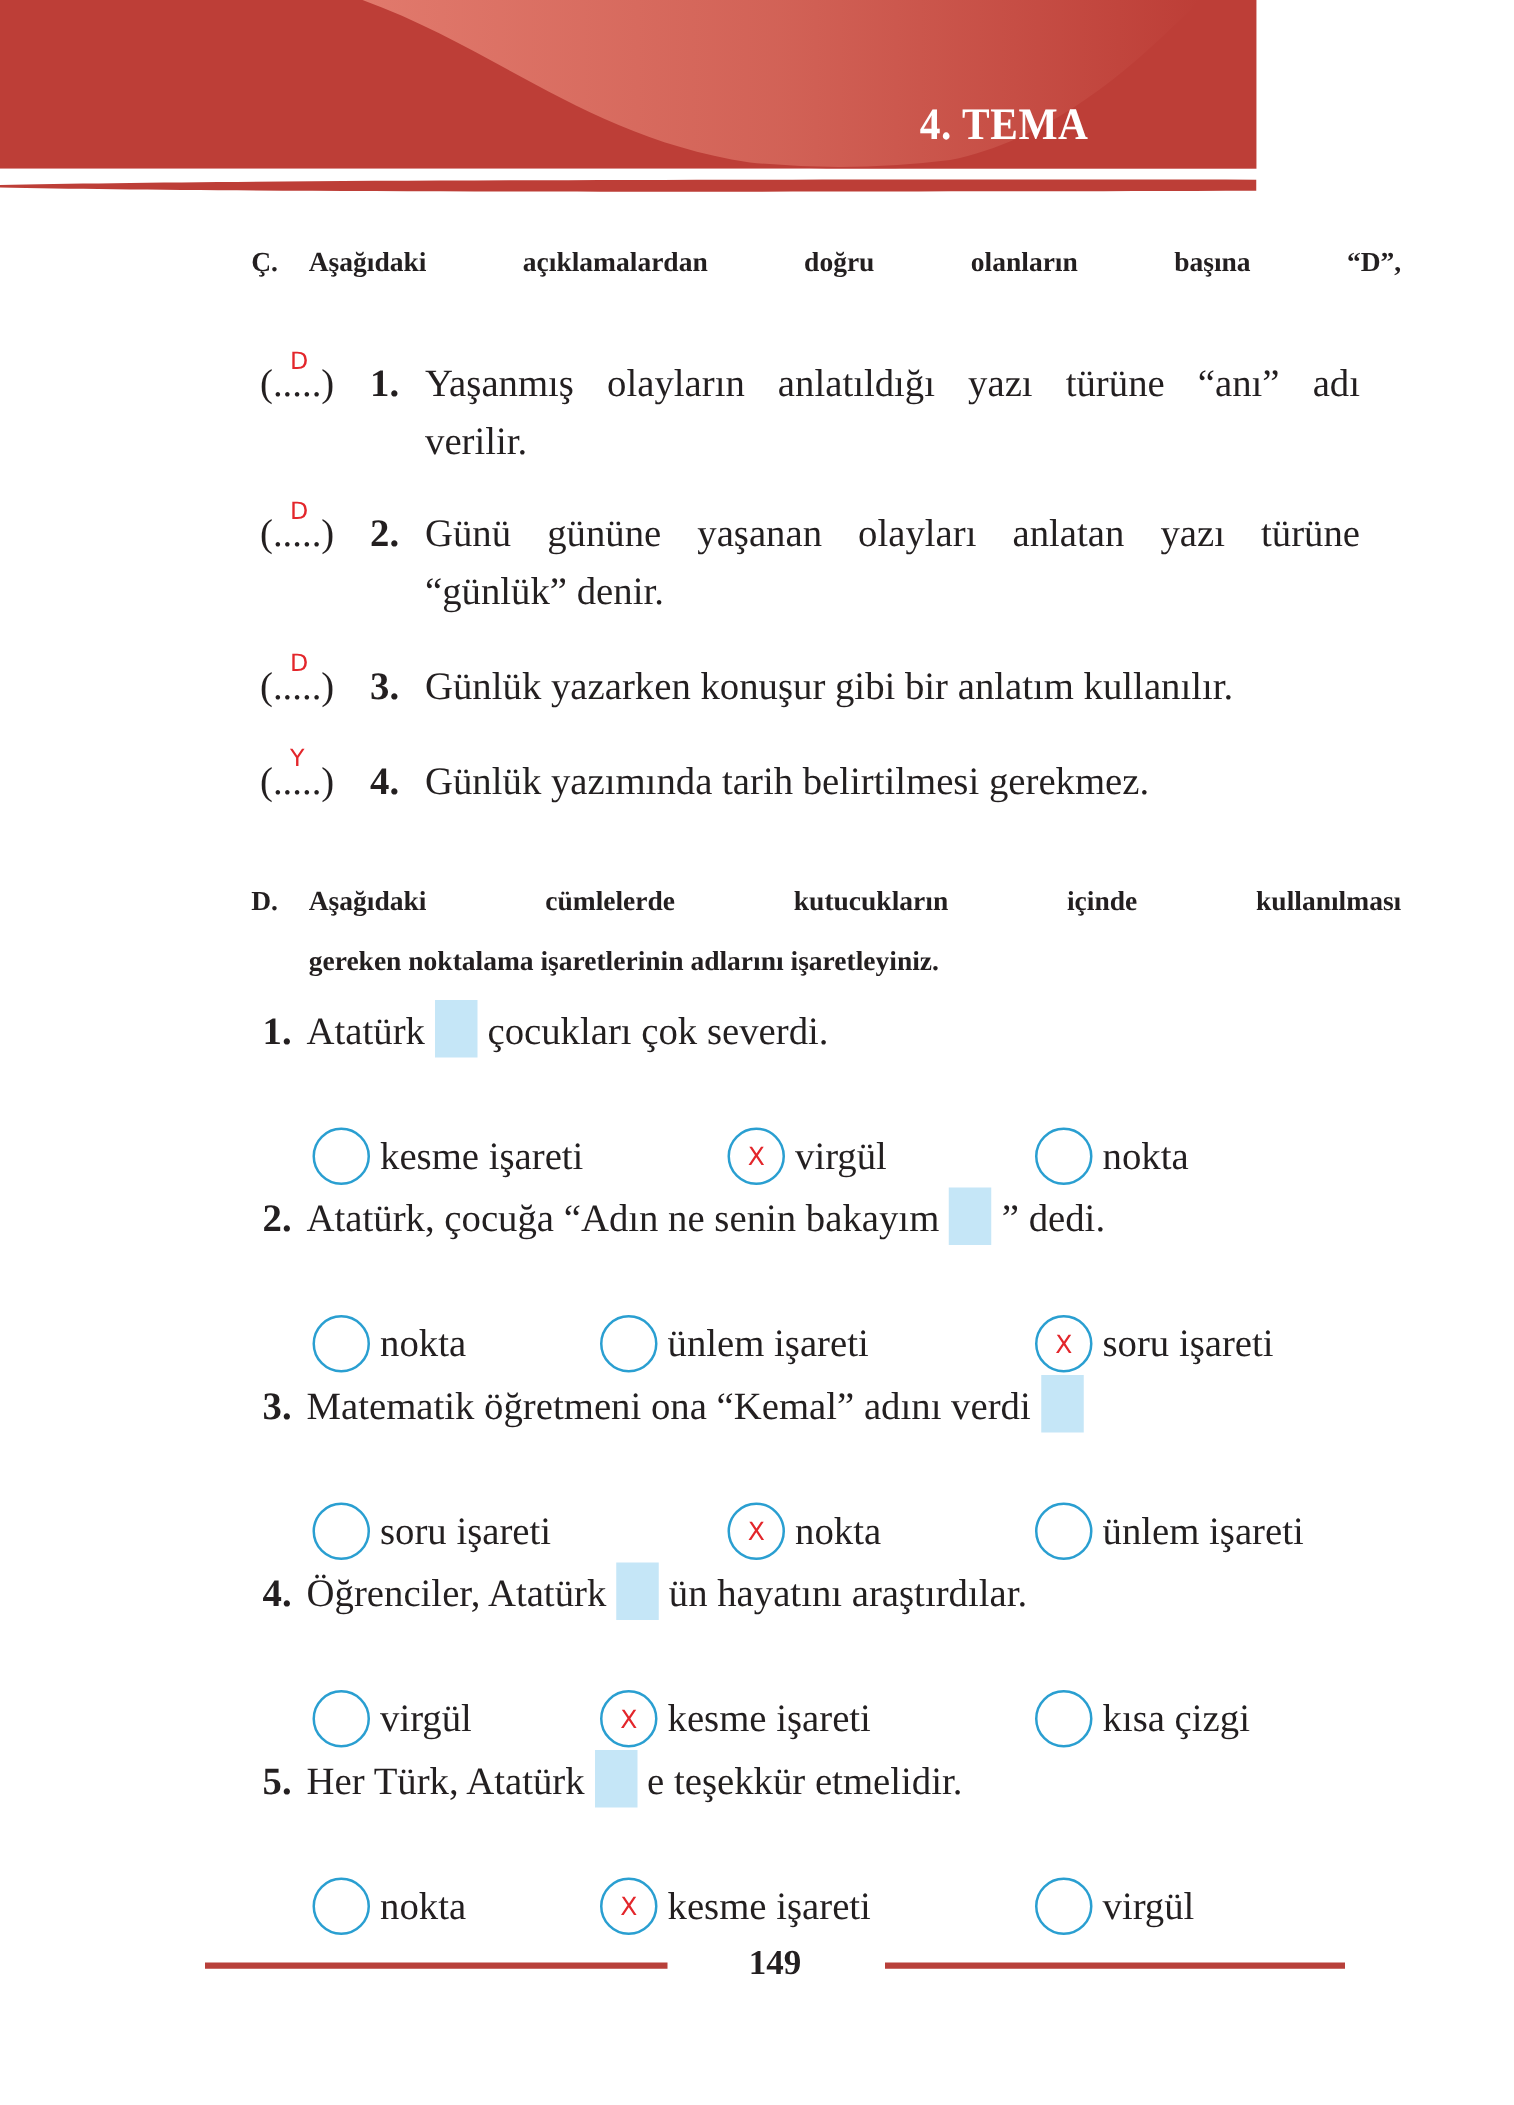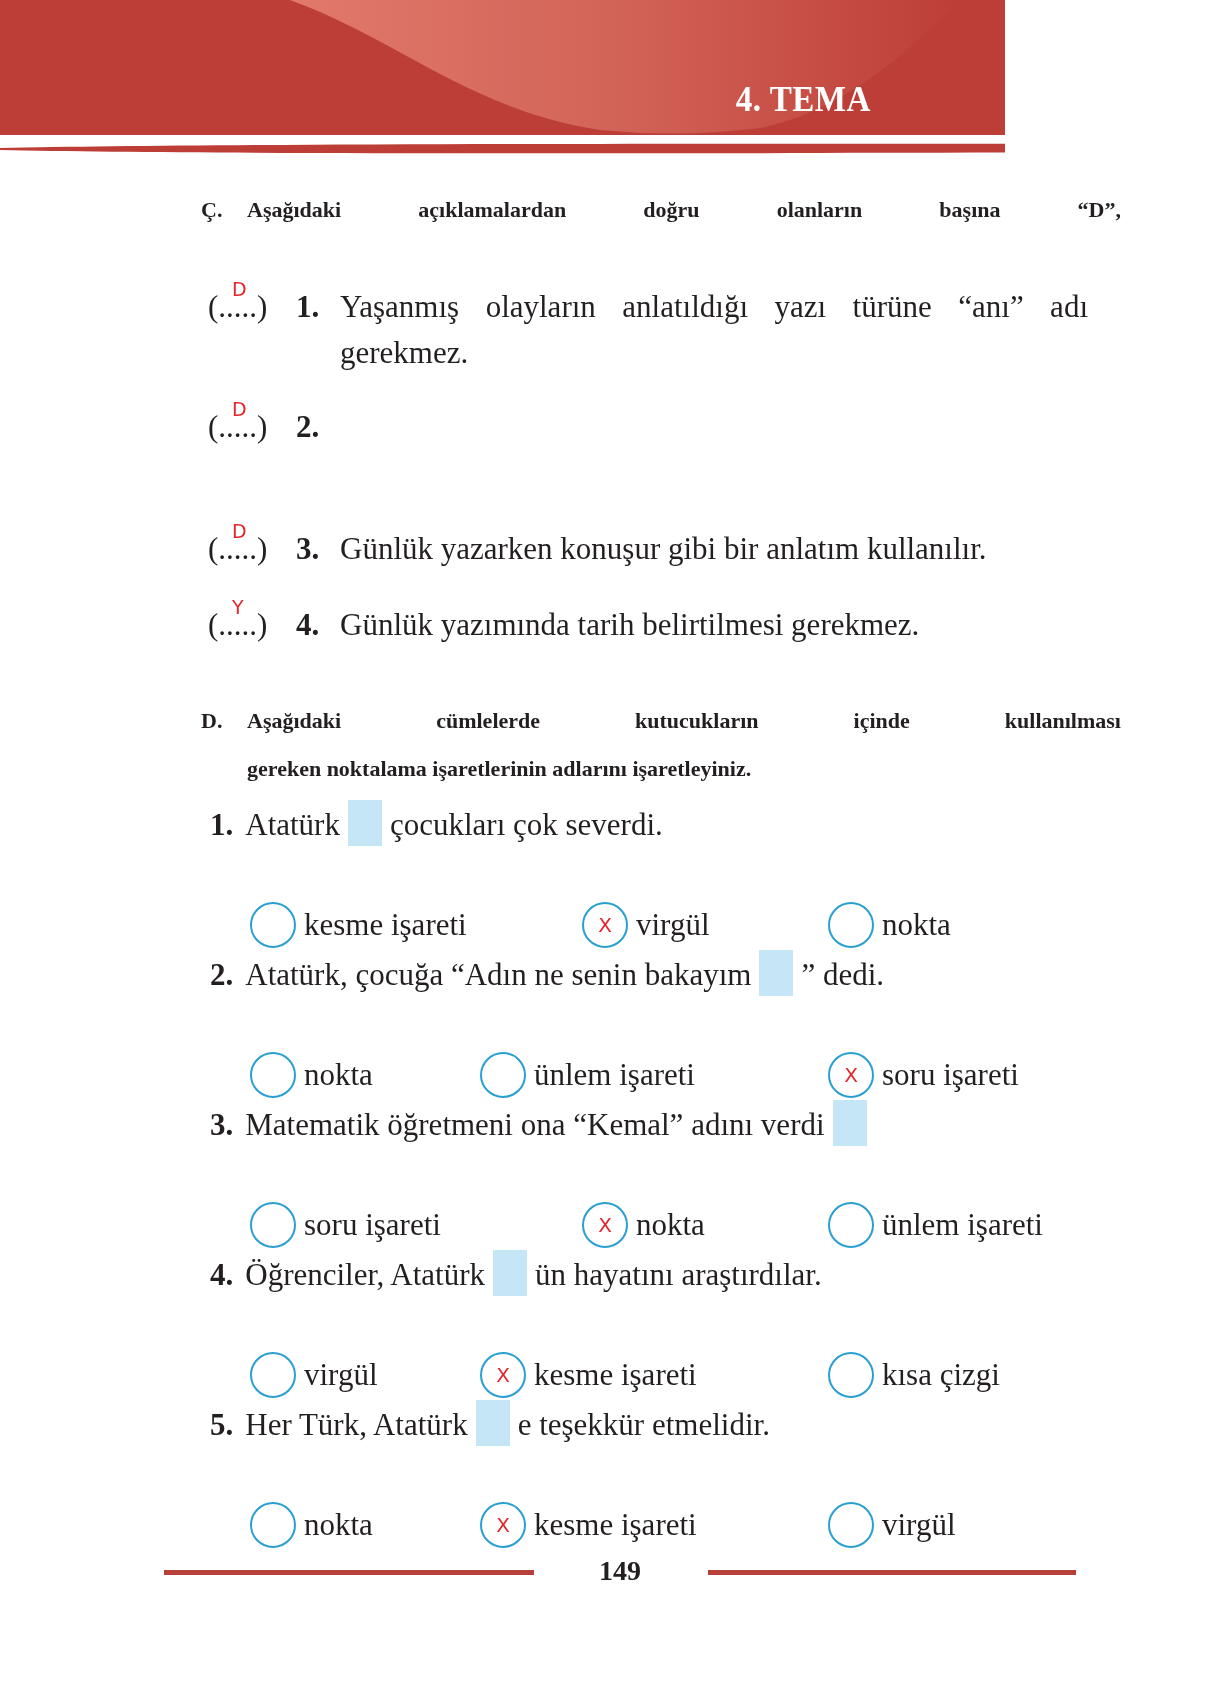--- a/index.html
+++ b/index.html
@@ -62,28 +62,32 @@
 <div class="section-title" style="top:186px;">
   <span class="line1"><span class="letter">Ç.</span><span>Aşağıdaki açıklamalardan doğru olanların başına “D”,</span></span>
 </div>
 
 <div class="tf-item" style="top:284px; height:92px;">
   <span class="tf-paren">(.....)</span>
   <span class="tf-answer">D</span>
   <span class="tf-num">1.</span>
   <div class="tf-text just">
     <span class="l1">Yaşanmış olayların anlatıldığı yazı türüne “anı” adı</span>
-    <span>gerekmez.</span>
+    <span>verilir.</span>
   </div>
 </div>
 
 <div class="tf-item" style="top:404px; height:92px;">
   <span class="tf-paren">(.....)</span>
   <span class="tf-answer">D</span>
   <span class="tf-num">2.</span>
+  <div class="tf-text just">
+    <span class="l1">Günü gününe yaşanan olayları anlatan yazı türüne</span>
+    <span>“günlük” denir.</span>
+  </div>
 </div>
 
 <div class="tf-item" style="top:526px; height:46px;">
   <span class="tf-paren">(.....)</span>
   <span class="tf-answer">D</span>
   <span class="tf-num">3.</span>
   <div class="tf-text">
     <span>Günlük yazarken konuşur gibi bir anlatım kullanılır.</span>
   </div>
 </div>

